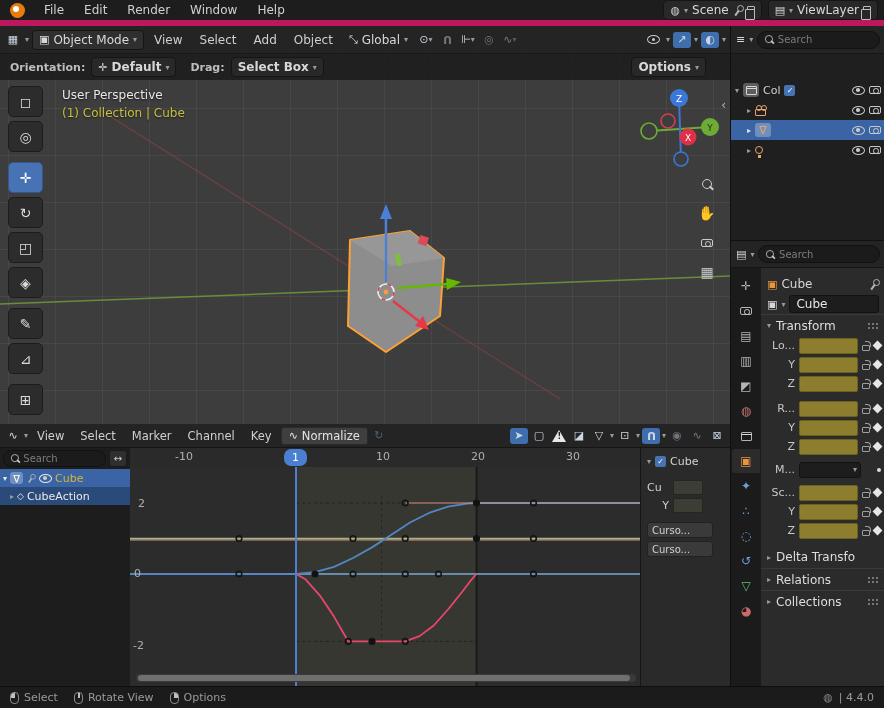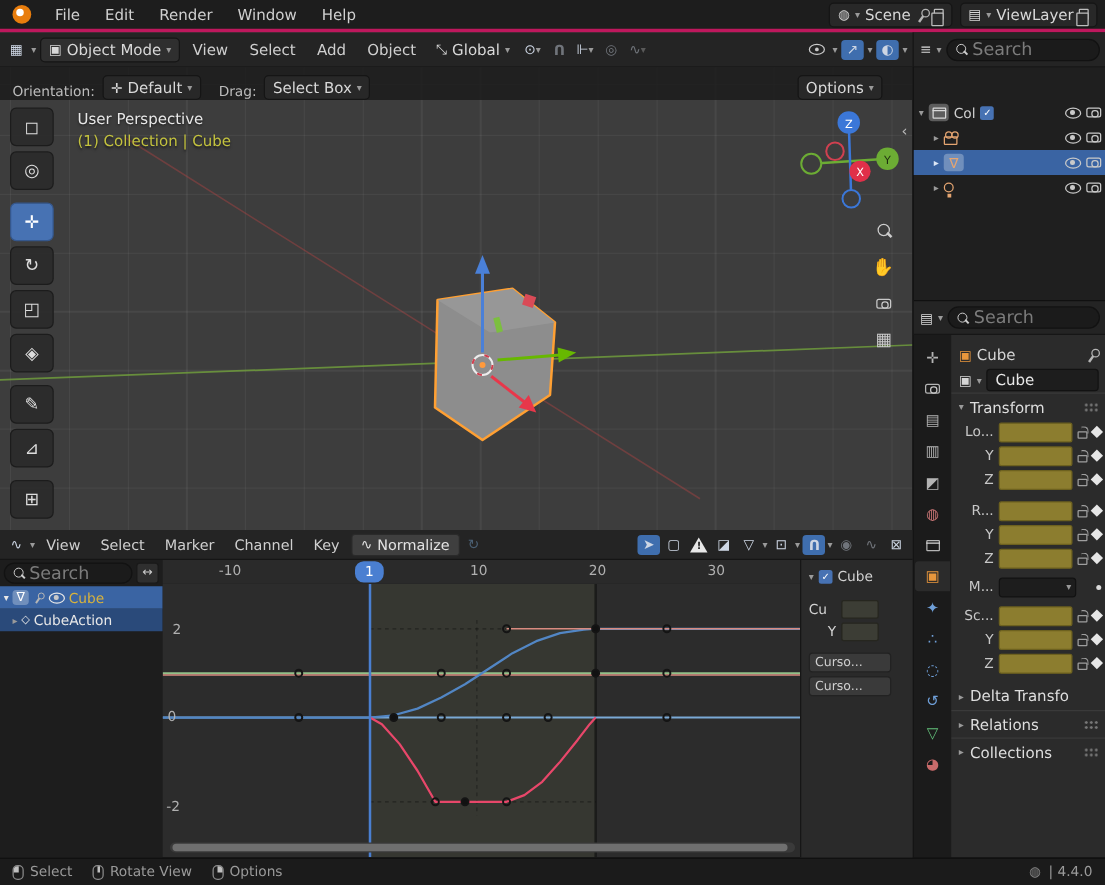--- a/index.html
+++ b/index.html
@@ -3,21 +3,21 @@
 <meta charset="utf-8">
 <style>
   * { margin:0; padding:0; box-sizing:border-box; -webkit-font-smoothing:antialiased; }
   html,body { width:884px; height:708px; overflow:hidden; background:#111;
     font-family:"DejaVu Sans","Liberation Sans",sans-serif; font-size:12px; color:#d5d5d5; }
   .abs { position:absolute; }
   #app { position:relative; width:884px; height:708px; background:#1d1d1d; overflow:hidden; }
 
   
   #topbar { position:absolute; left:0; top:0; width:884px; height:26px; background:#1d1d1d;
-    display:flex; align-items:center; gap:2px; border-bottom:3px solid #be185d; }
+    display:flex; align-items:center; gap:2px; border-bottom:6px solid #be185d; }
   .logo { width:15px; height:15px; border-radius:50%; background:#e87d0d; margin:0 8px 0 10px; position:relative; }
   .logo::after { content:""; position:absolute; left:3px; top:3px; width:6px; height:6px; border-radius:50%; background:#fff; }
   .menu-item { padding:3px 9px; color:#d0d0d0; cursor:default; border-radius:3px; }
   .ws-tabs { display:flex; margin-left:28px; gap:2px; }
   .ws-tab { padding:3px 11px; color:#9a9a9a; border-radius:4px; }
   .ws-tab.active { background:#4f4f4f; color:#f0f0f0; }
   .top-right { margin-left:auto; display:flex; align-items:center; gap:6px; margin-right:6px; }
   .pill { display:flex; align-items:center; gap:4px; background:#282828; border:1px solid #151515;
     border-radius:4px; padding:2px 6px; height:20px; color:#d8d8d8; }
   .chev { font-size:8px; color:#9a9a9a; }
@@ -30,21 +30,21 @@
   
   #vp { position:absolute; left:0; top:26px; width:730px; height:398px; background:#3d3d3d; overflow:hidden; }
   #vp-header { position:absolute; left:0; top:0; width:730px; height:28px; background:#242424;
     display:flex; align-items:center; gap:3px; padding:0 4px; z-index:30; border-bottom:1px solid #181818; }
   .hdr-menu { padding:3px 7px; color:#cfcfcf; }
   .mini { font-size:11px; }
   .icon-chip { width:18px; height:16px; border-radius:3px; display:flex; align-items:center; justify-content:center; font-size:11px; color:#cdd6e4; }
   .chip-blue { background:#3f6eae; }
   .dim { opacity:.45; }
   #vp-toolrow { position:absolute; left:0; top:28px; width:730px; height:26px; background:rgba(28,28,28,.86);
-    display:flex; align-items:flex-end; gap:6px; padding:0 10px; z-index:25; }
+    display:flex; align-items:center; gap:6px; padding:0 10px; z-index:25;font-weight:bold; }
   .lbl { color:#bdbdbd; font-size:11px; }
   #grid { position:absolute; left:0; top:28px; width:730px; height:370px;
     background-image:
       repeating-linear-gradient(0deg, rgba(255,255,255,0.05) 0 1px, transparent 1px 47px),
       repeating-linear-gradient(90deg, rgba(255,255,255,0.05) 0 1px, transparent 1px 47px);
     background-position:8px 14px; }
   #vp-overlay-text { position:absolute; left:62px; top:62px; z-index:20; }
   #vp-overlay-text .t1 { color:#e8e8e8; font-size:12px; text-shadow:0 1px 2px rgba(0,0,0,.6); }
   #vp-overlay-text .t2 { color:#c3c23e; font-size:12px; margin-top:4px; text-shadow:0 1px 2px rgba(0,0,0,.6); }
   
@@ -71,21 +71,21 @@
   .i-check { width:11px; height:11px; background:#4772b3; border-radius:2px; color:#fff; font-size:8px; display:flex; align-items:center; justify-content:center; }
   .i-magnet { display:inline-block; transform:rotate(180deg); font-weight:bold; font-size:11px; }
   .i-warn { position:relative; width:0; height:0; border-left:7px solid transparent; border-right:7px solid transparent; border-bottom:12px solid #e8e8e8; }
   .i-warn::after { content:"!"; position:absolute; left:-1.5px; top:2px; font-size:8px; color:#222; font-weight:bold; }
   .collapse-arrow { position:absolute; right:4px; top:72px; color:#b5b5b5; font-size:12px; z-index:20; }
 
   
   #rightcol { position:absolute; left:730px; top:26px; width:154px; height:660px; background:#1f1f1f; border-left:1px solid #101010; }
   #outliner-header { position:absolute; left:0; top:0; width:154px; height:28px; background:#242424; display:flex; align-items:center; gap:4px; padding:0 5px; border-bottom:1px solid #161616; }
   .search-pill { flex:1; display:flex; align-items:center; gap:4px; background:#1b1b1b; border:1px solid #121212; border-radius:9px; height:18px; padding:0 6px; overflow:hidden; }
-  .search-pill input { background:transparent; border:none; outline:none; color:#cfcfcf; width:100%; font-size:14px; font-family:inherit; }
+  .search-pill input { background:transparent; border:none; outline:none; color:#cfcfcf; width:100%; font-size:10px; font-family:inherit; }
   .search-pill input::placeholder { color:#7c7c7c; }
   .ol-row { position:absolute; left:0; width:154px; height:20px; display:flex; align-items:center; gap:4px; padding:0 4px; color:#cfcfcf; font-size:11px; }
   .ol-row .spacer { flex:1; }
   .ol-sel { background:#3a64a3; color:#fff; }
   .tan { color:#e5a571; }
   .chip { width:16px; height:14px; border-radius:3px; display:flex; align-items:center; justify-content:center; }
   .chip-lit { background:rgba(255,255,255,.28); }
   .i-camobj { position:relative; width:11px; height:7px; border:1.2px solid #e5a571; border-radius:1px; margin-top:4px; }
   .i-camobj::before { content:""; position:absolute; left:0; top:-5px; width:4px; height:4px; border-radius:50%; border:1px solid #e5a571; }
   .i-camobj::after { content:""; position:absolute; left:5px; top:-5px; width:4px; height:4px; border-radius:50%; border:1px solid #e5a571; }

